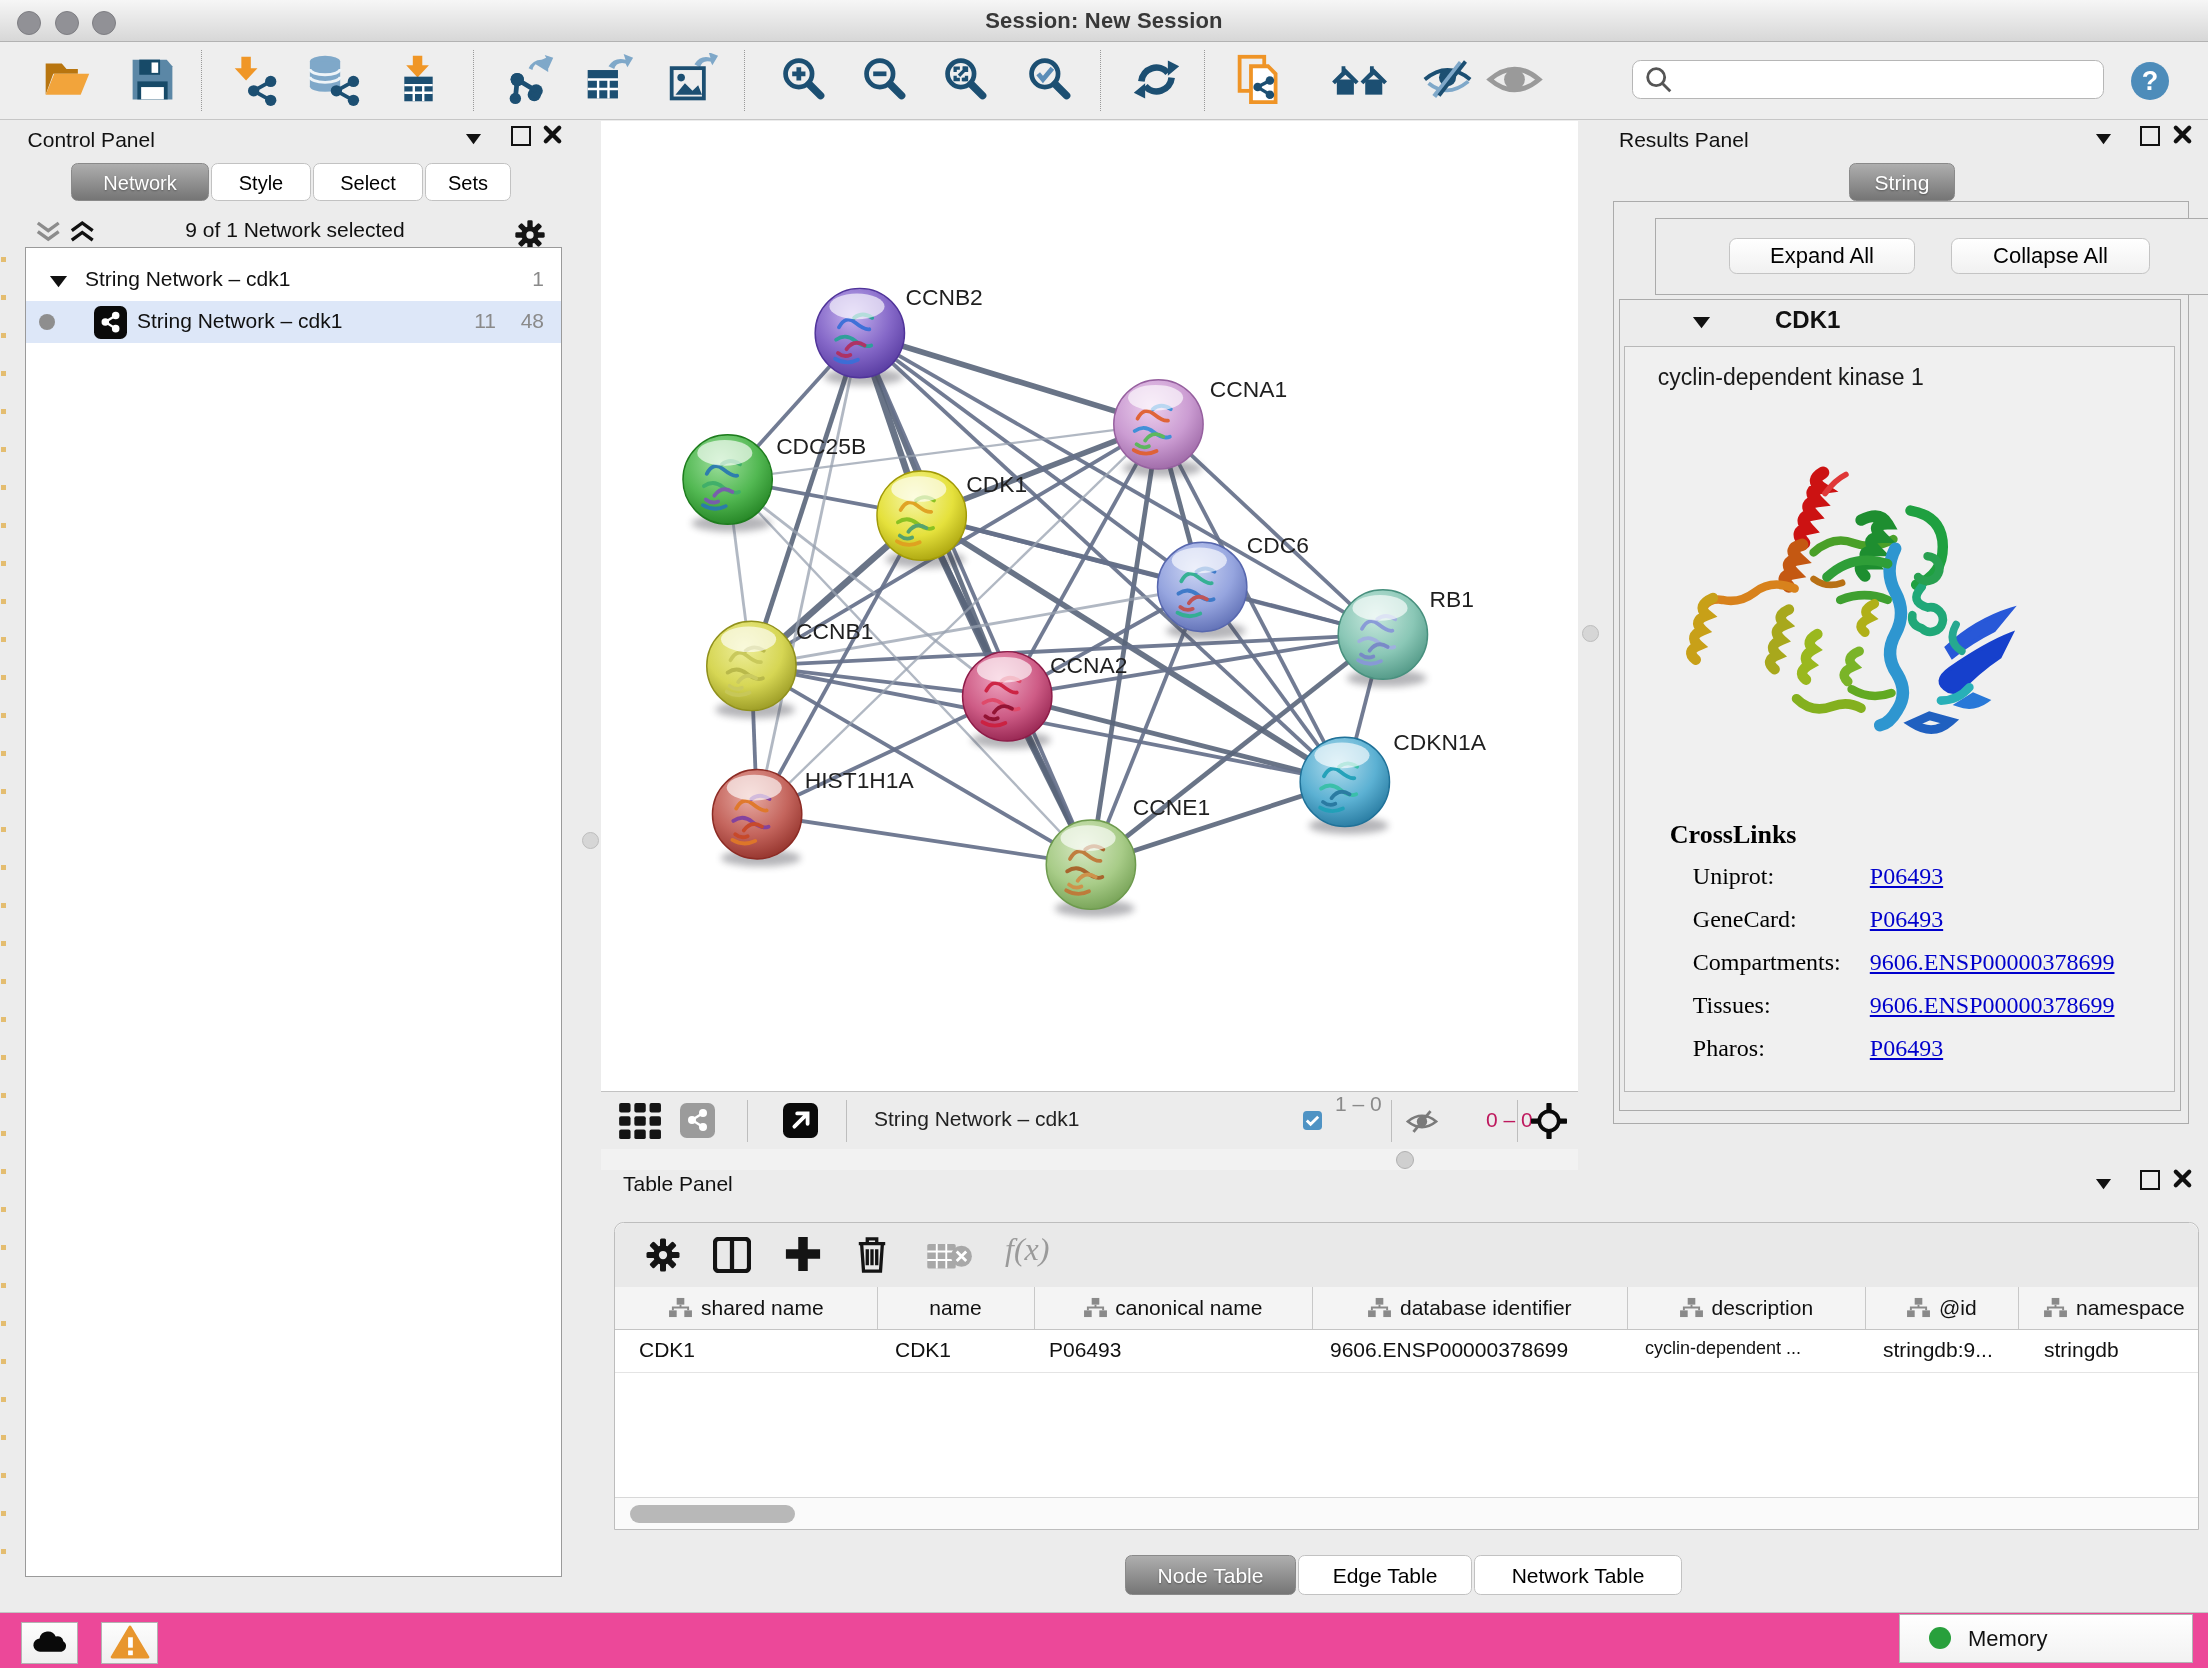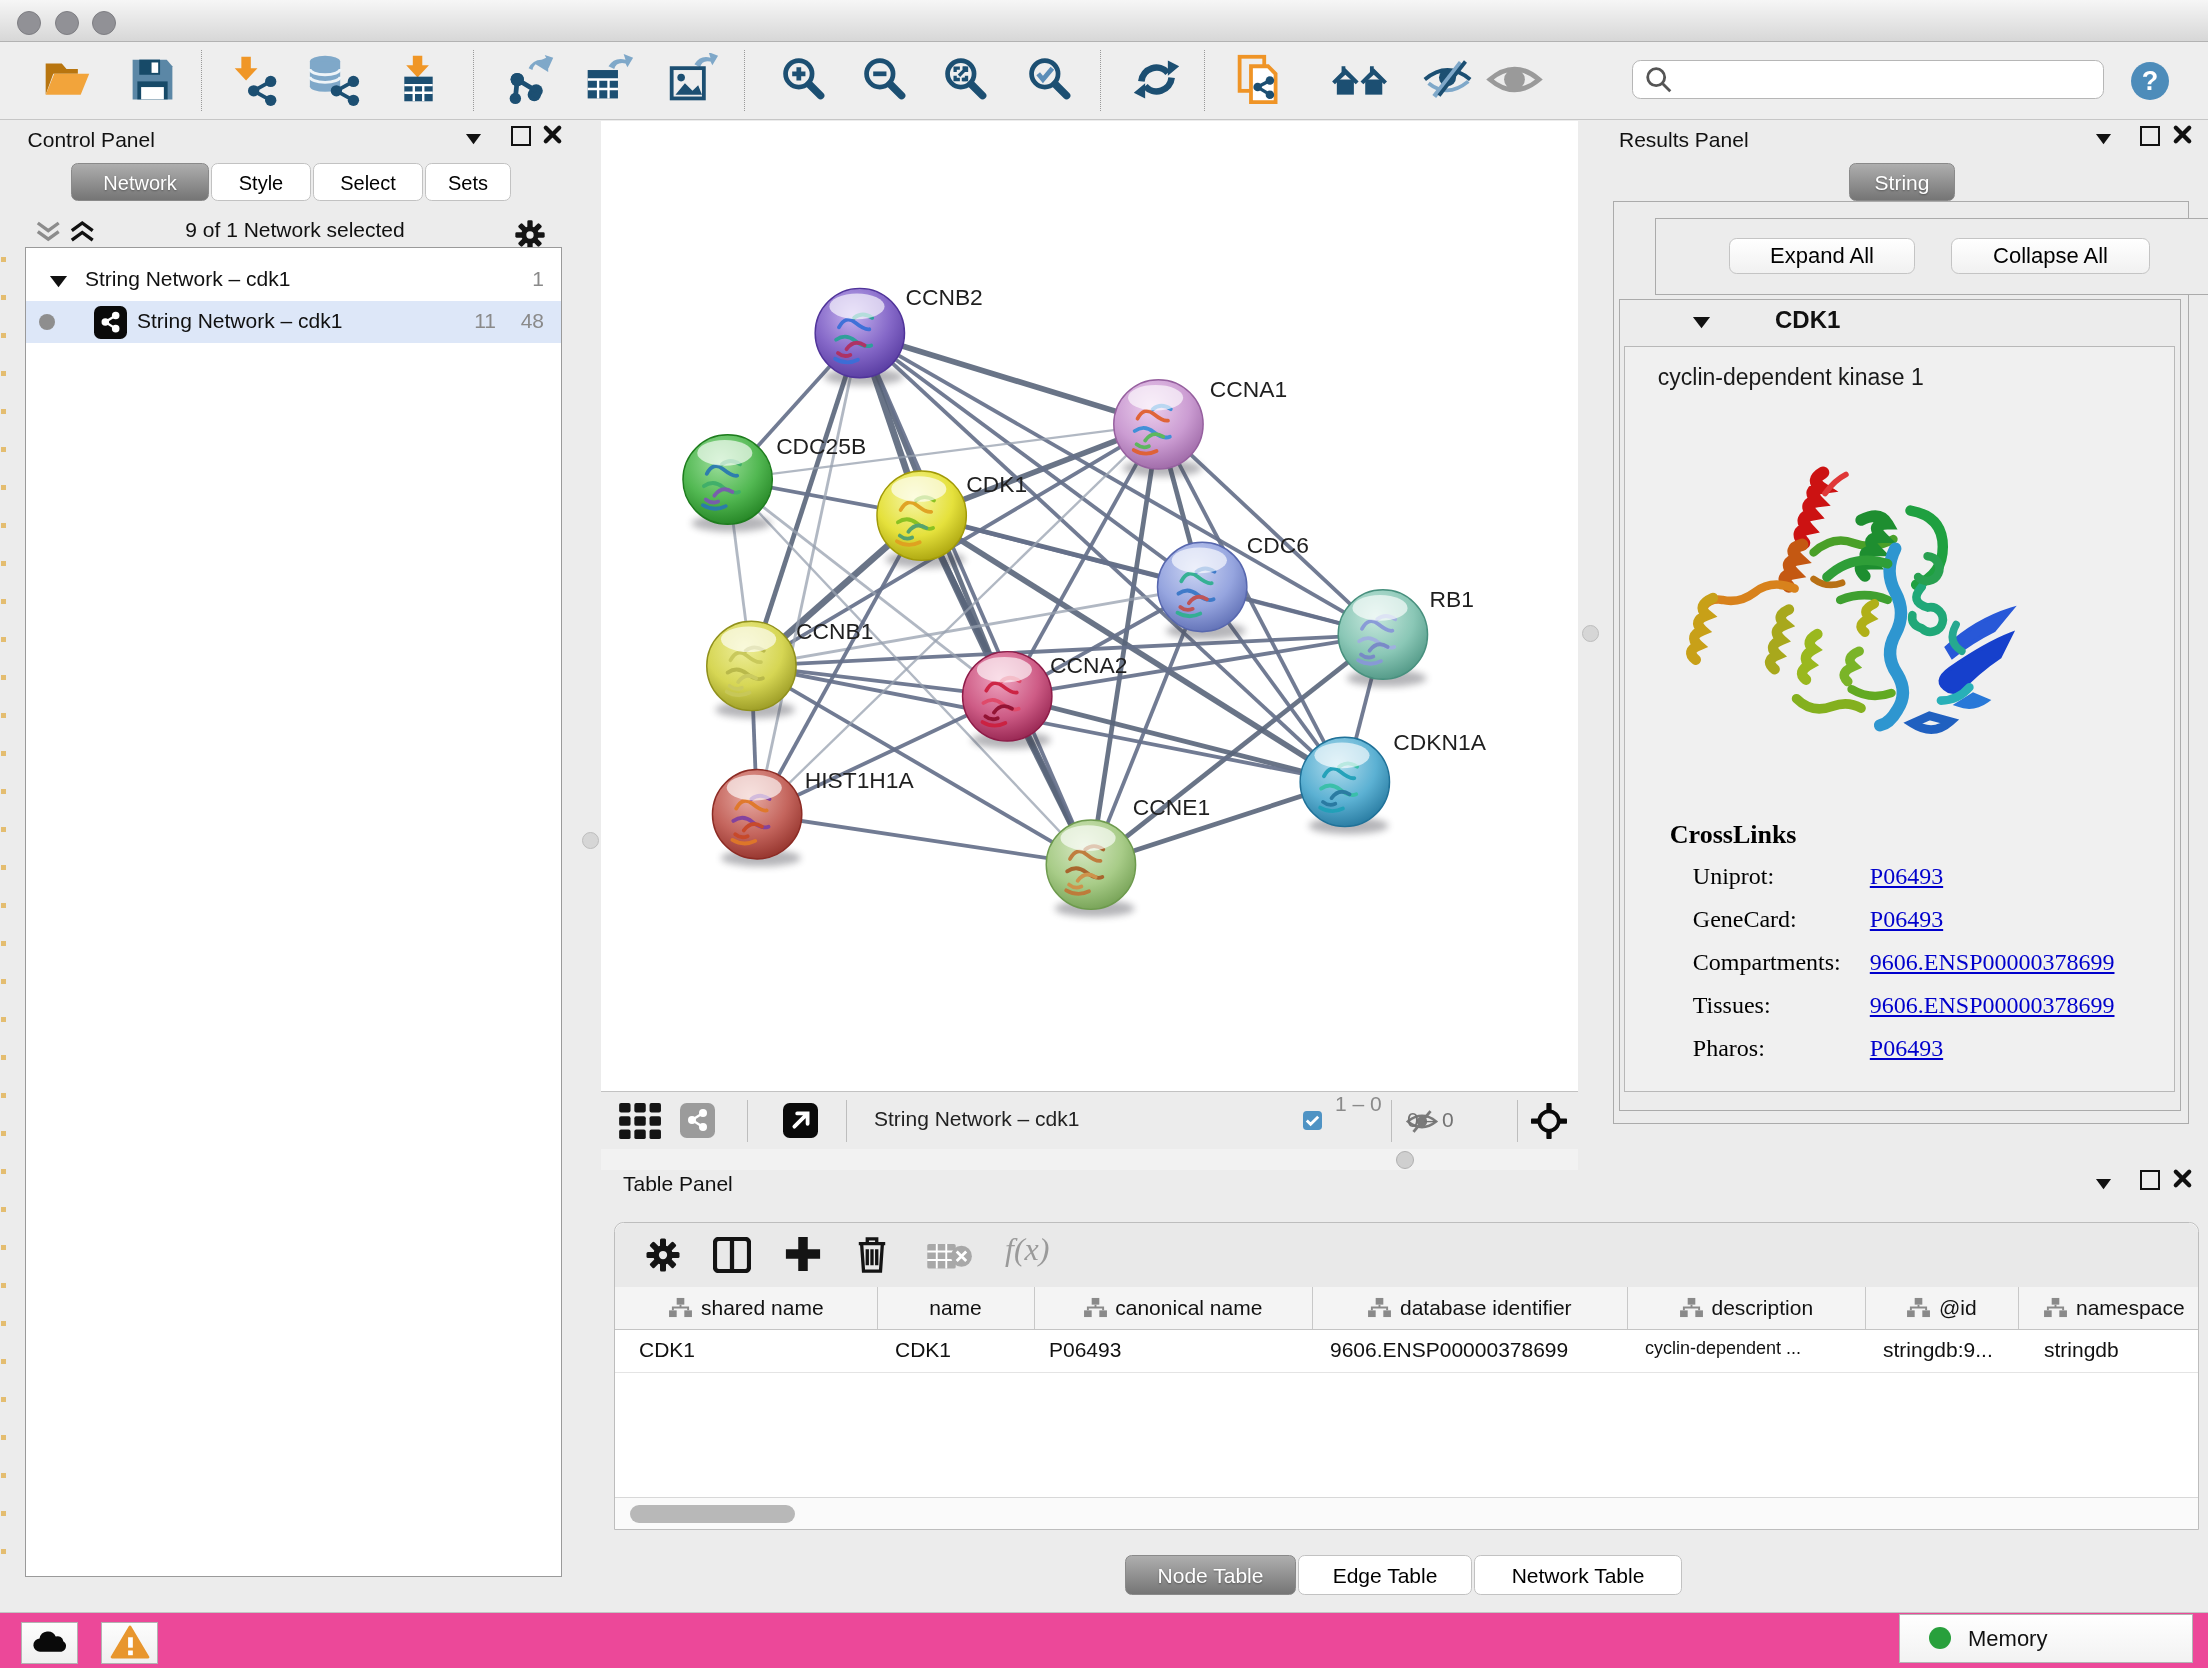--- a/index.html
+++ b/index.html
@@ -31,20 +31,21 @@
 .btn{position:absolute;box-sizing:border-box;background:linear-gradient(#ffffff,#f1f1f1);
  border:1px solid #c4c4c4;border-radius:7.6px;text-align:center;font-size:22px;color:#000;}
 a.lnk{color:#0000cc;text-decoration:underline;}
 .serif{font-family:"Liberation Serif",serif;}
 </style></head>
 <body>
 <div id="titlebar" class="abs">
  <div class="tl" style="left:17px;"></div>
  <div class="tl" style="left:55px;"></div>
  <div class="tl" style="left:92px;"></div>
+ <div id="wtitle">Session: New Session</div>
 </div>
 <div id="toolbar" class="abs">
 
 <svg class="ticon" style="left:40px;" width="53" height="53" viewBox="0 0 56 56">
  <path fill="#b8750f" d="M6 44 L6 11 L23 11 L28 17 L40 17 L40 22 L14 22 Z"></path>
  <path fill="#f2a43b" d="M52 22 L43 44 L6 44 L15 22 Z"></path>
 </svg>
 
 <svg class="ticon" style="left:126px;" width="53" height="53" viewBox="0 0 56 56">
  <path fill="#553311" opacity="0" d="M0 0h56v56H0z"></path>
@@ -561,21 +562,21 @@
   <svg width="19" height="19" viewBox="0 0 20 20">
           <path stroke="#fff" stroke-width="3" fill="none" d="M4 10 l4 4 8 -8"></path>
         </svg></div>
  <div class="abs" style="left:734px;top:0;font-size:21px;color:#8a8a8a;">1 – 0</div>
  <div class="abs" style="left:790px;top:7.6px;height:42px;border-left:1px solid #bdbdbd;"></div>
  <svg class="abs" style="left:804px;top:16px;" width="34" height="27" viewBox="0 0 36 28">
   <path fill="none" stroke="#7a7a7a" stroke-width="2.6" d="M3 14 Q18 2 33 14 Q18 26 3 14 z"></path>
   <circle cx="18" cy="14" r="5.5" fill="#7a7a7a"></circle>
   <path stroke="#7a7a7a" stroke-width="3" d="M27 3 L9 25"></path>
       </svg>
- <div class="abs" style="left:806px;top:16px;font-size:21px;color:#737373;">0 – 0</div>
+ <div class="abs" style="left:885px;top:16px;font-size:21px;color:#be185d;">0 – 0</div>
  <div class="abs" style="left:916px;top:7.6px;height:42px;border-left:1px solid #bdbdbd;"></div>
  <svg class="abs" style="left:930px;top:11.4px;" width="36" height="36" viewBox="0 0 48 48">
   <circle cx="24" cy="24" r="13" fill="none" stroke="#0a0a0a" stroke-width="5"></circle>
   <g fill="#0a0a0a">
           <rect x="20.5" y="0" width="7" height="12" rx="1"></rect>
           <rect x="20.5" y="36" width="7" height="12" rx="1"></rect>
   <rect x="0" y="20.5" width="12" height="7" rx="1"></rect>
           <rect x="36" y="20.5" width="12" height="7" rx="1"></rect>
         </g>
       </svg>

